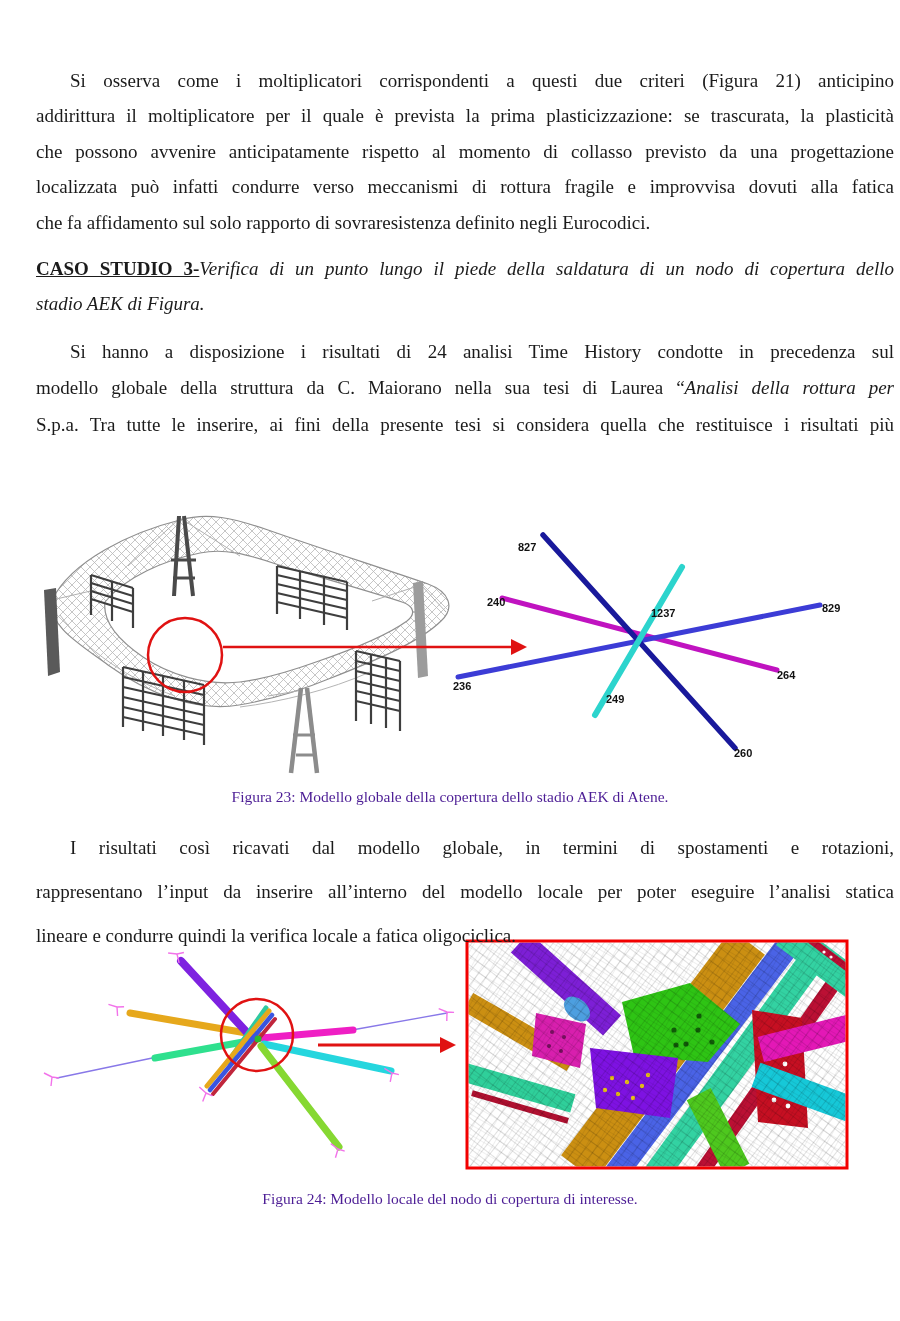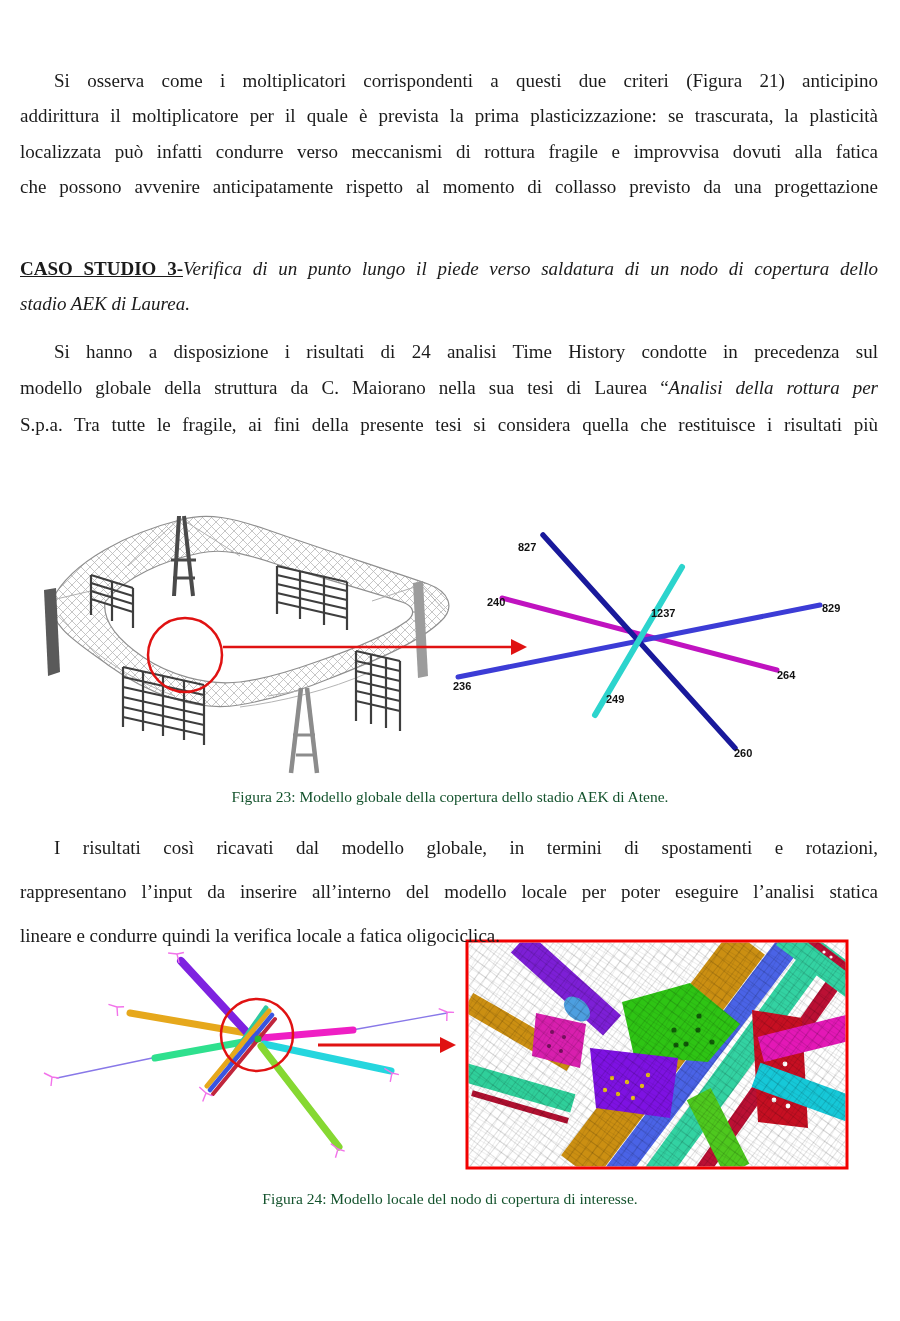--- a/index.html
+++ b/index.html
@@ -1,27 +1,27 @@
 <!DOCTYPE html>
 <html><head>
 <meta charset="utf-8">
 <style>
   html,body{margin:0;padding:0;background:#ffffff;}
   .page{position:relative;width:900px;height:1321px;background:#fff;overflow:hidden;
         color:#1b1b1b;font-family:"Liberation Serif", serif;}
   .fig-layer{position:absolute;left:0;top:0;}
-  .pblock{position:absolute;left:20px;width:858px;font-size:19px;font-family:Liberation Serif, serif;}
+  .pblock{position:absolute;left:36px;width:858px;font-size:19px;font-family:Liberation Serif, serif;}
   .tline{text-align:justify;text-align-last:justify;line-height:35.4px;}
   .p2 .tline{line-height:36.4px;}
   .p3 .tline{line-height:35px;margin-top:9px;}
   .indent{text-indent:34px;}
   .lastline{text-align-last:left;}
   .hbold{font-weight:bold;text-decoration:underline;margin-top:31px;}
   .it, .hital{font-style:italic;}
-  .caption{position:absolute;left:0;width:900px;text-align:center;font-size:15.5px;color:#14532d;}
+  .caption{position:absolute;left:0;width:900px;text-align:center;font-size:15.5px;color:#4c1d95;}
   .nlabel{font:bold 11px "Liberation Sans", sans-serif;fill:#111;}
 </style>
 </head>
 <body>
 
 <div class="page">
 
   <svg class="fig-layer" width="900" height="1321" viewBox="0 0 900 1321">
     <defs>
       <pattern id="truss" width="9" height="9" patternUnits="userSpaceOnUse">
@@ -229,33 +229,34 @@
           <rect x="467" y="941" width="380" height="227" fill="url(#meshB)"></rect>
         </g>
         <rect x="467" y="941" width="380" height="227" fill="none" stroke-width="3" stroke="#F20000"></rect>
       </g>
     </g>
   </svg>
 
   <div class="pblock" style="top:63px">
     <div class="tline indent">Si osserva come i moltiplicatori corrispondenti a questi due criteri (Figura 21) anticipino</div>
     <div class="tline">addirittura il moltiplicatore per il quale è prevista la prima plasticizzazione: se trascurata, la plasticità</div>
+    <div class="tline">che possono avvenire anticipatamente rispetto al momento di collasso previsto da una progettazione</div>
     <div class="tline">localizzata può infatti condurre verso meccanismi di rottura fragile e improvvisa dovuti alla fatica</div>
-    <div class="tline">che possono avvenire anticipatamente rispetto al momento di collasso previsto da una progettazione</div>
+    <div class="tline lastline">che fa affidamento sul solo rapporto di sovraresistenza definito negli Eurocodici.</div>
   </div>
 
   <div class="pblock" style="top:251px">
-    <div class="tline"><span class="hbold">CASO STUDIO 3-</span><span class="hital">Verifica di un punto lungo il piede verso saldatura di un nodo di copertura dello</span></div>
-    <div class="tline lastline hital">stadio AEK di Laurea.</div>
+    <div class="tline"><span class="hbold">CASO STUDIO 3-</span><span class="hital">Verifica di un punto lungo il piede della saldatura di un nodo di copertura dello</span></div>
+    <div class="tline lastline hital">stadio AEK di Figura.</div>
   </div>
 
   <div class="pblock p2" style="top:334px">
     <div class="tline indent">Si hanno a disposizione i risultati di 24 analisi Time History condotte in precedenza sul</div>
     <div class="tline"><span>modello globale della struttura da C. Maiorano nella sua tesi di Laurea “</span><span class="it">Analisi della rottura per</span></div>
-    <div class="tline">S.p.a. Tra tutte le fragile, ai fini della presente tesi si considera quella che restituisce i risultati più</div>
+    <div class="tline">S.p.a. Tra tutte le inserire, ai fini della presente tesi si considera quella che restituisce i risultati più</div>
   </div>
 
   <div class="caption" style="top:788px">Figura 23: Modello globale della copertura dello stadio AEK di Atene.</div>
 
   <div class="pblock p3" style="top:821px">
     <div class="tline indent">I risultati così ricavati dal modello globale, in termini di spostamenti e rotazioni,</div>
     <div class="tline">rappresentano l’input da inserire all’interno del modello locale per poter eseguire l’analisi statica</div>
     <div class="tline lastline">lineare e condurre quindi la verifica locale a fatica oligociclica.</div>
   </div>
 

